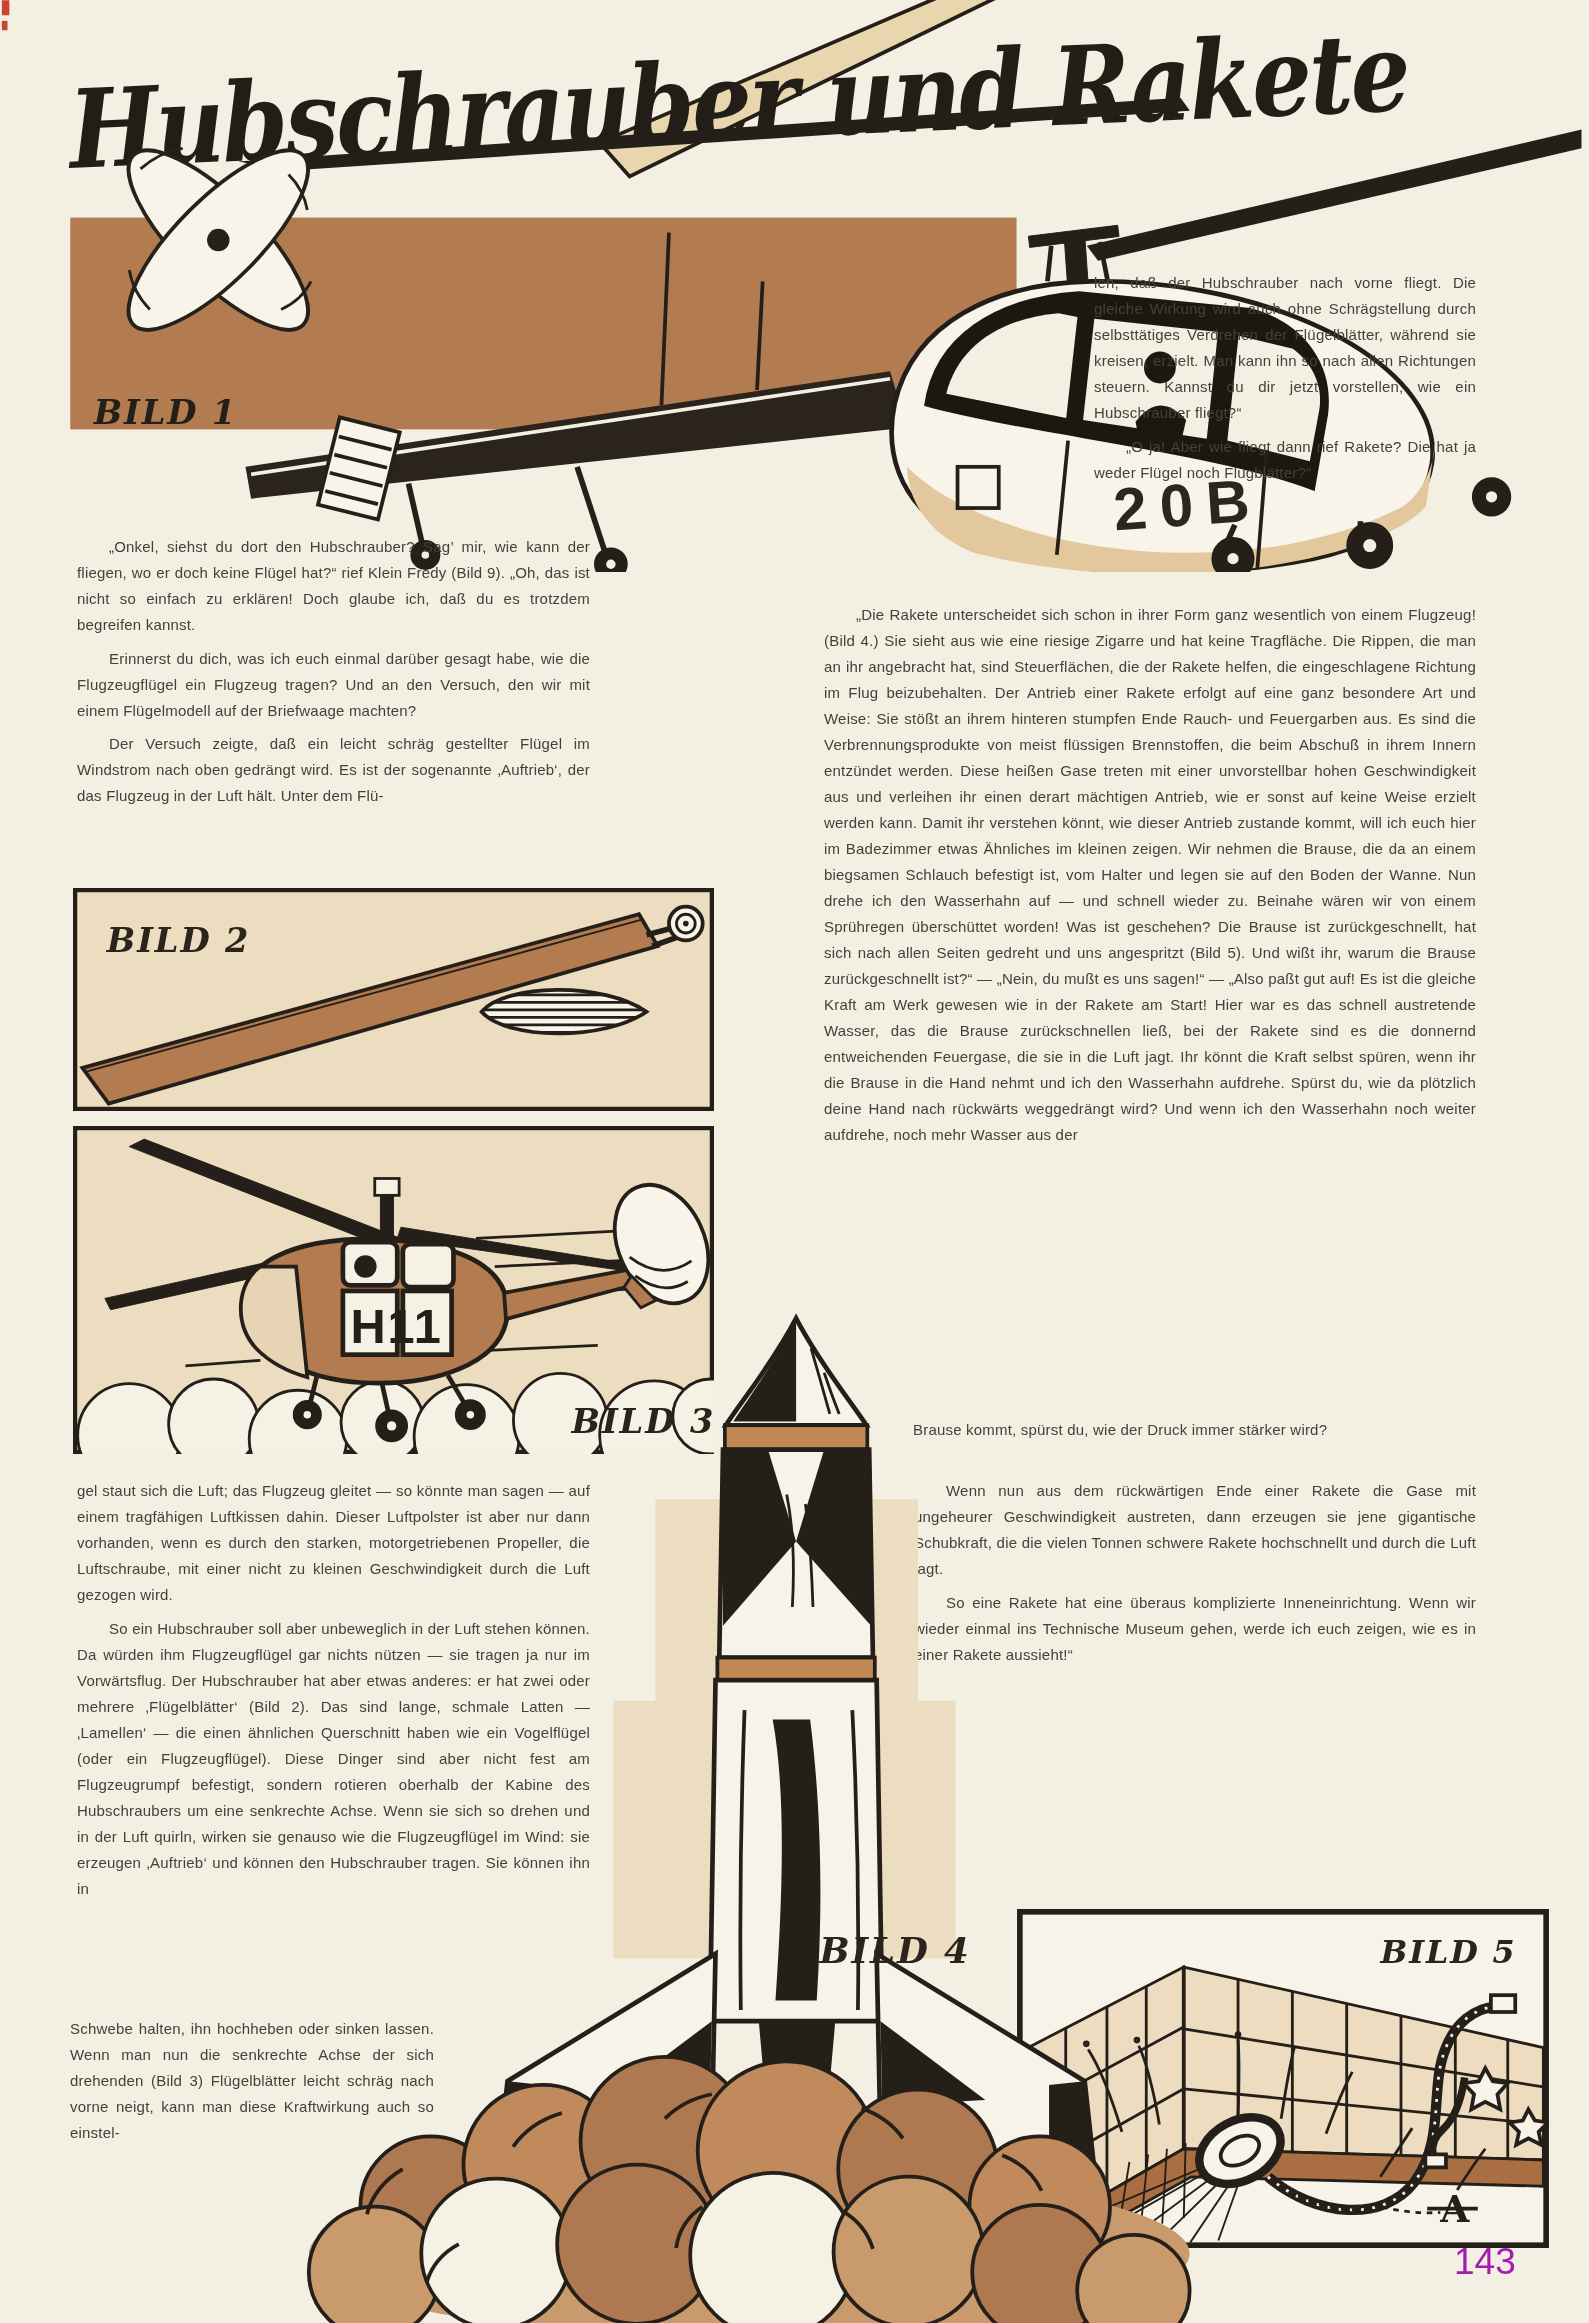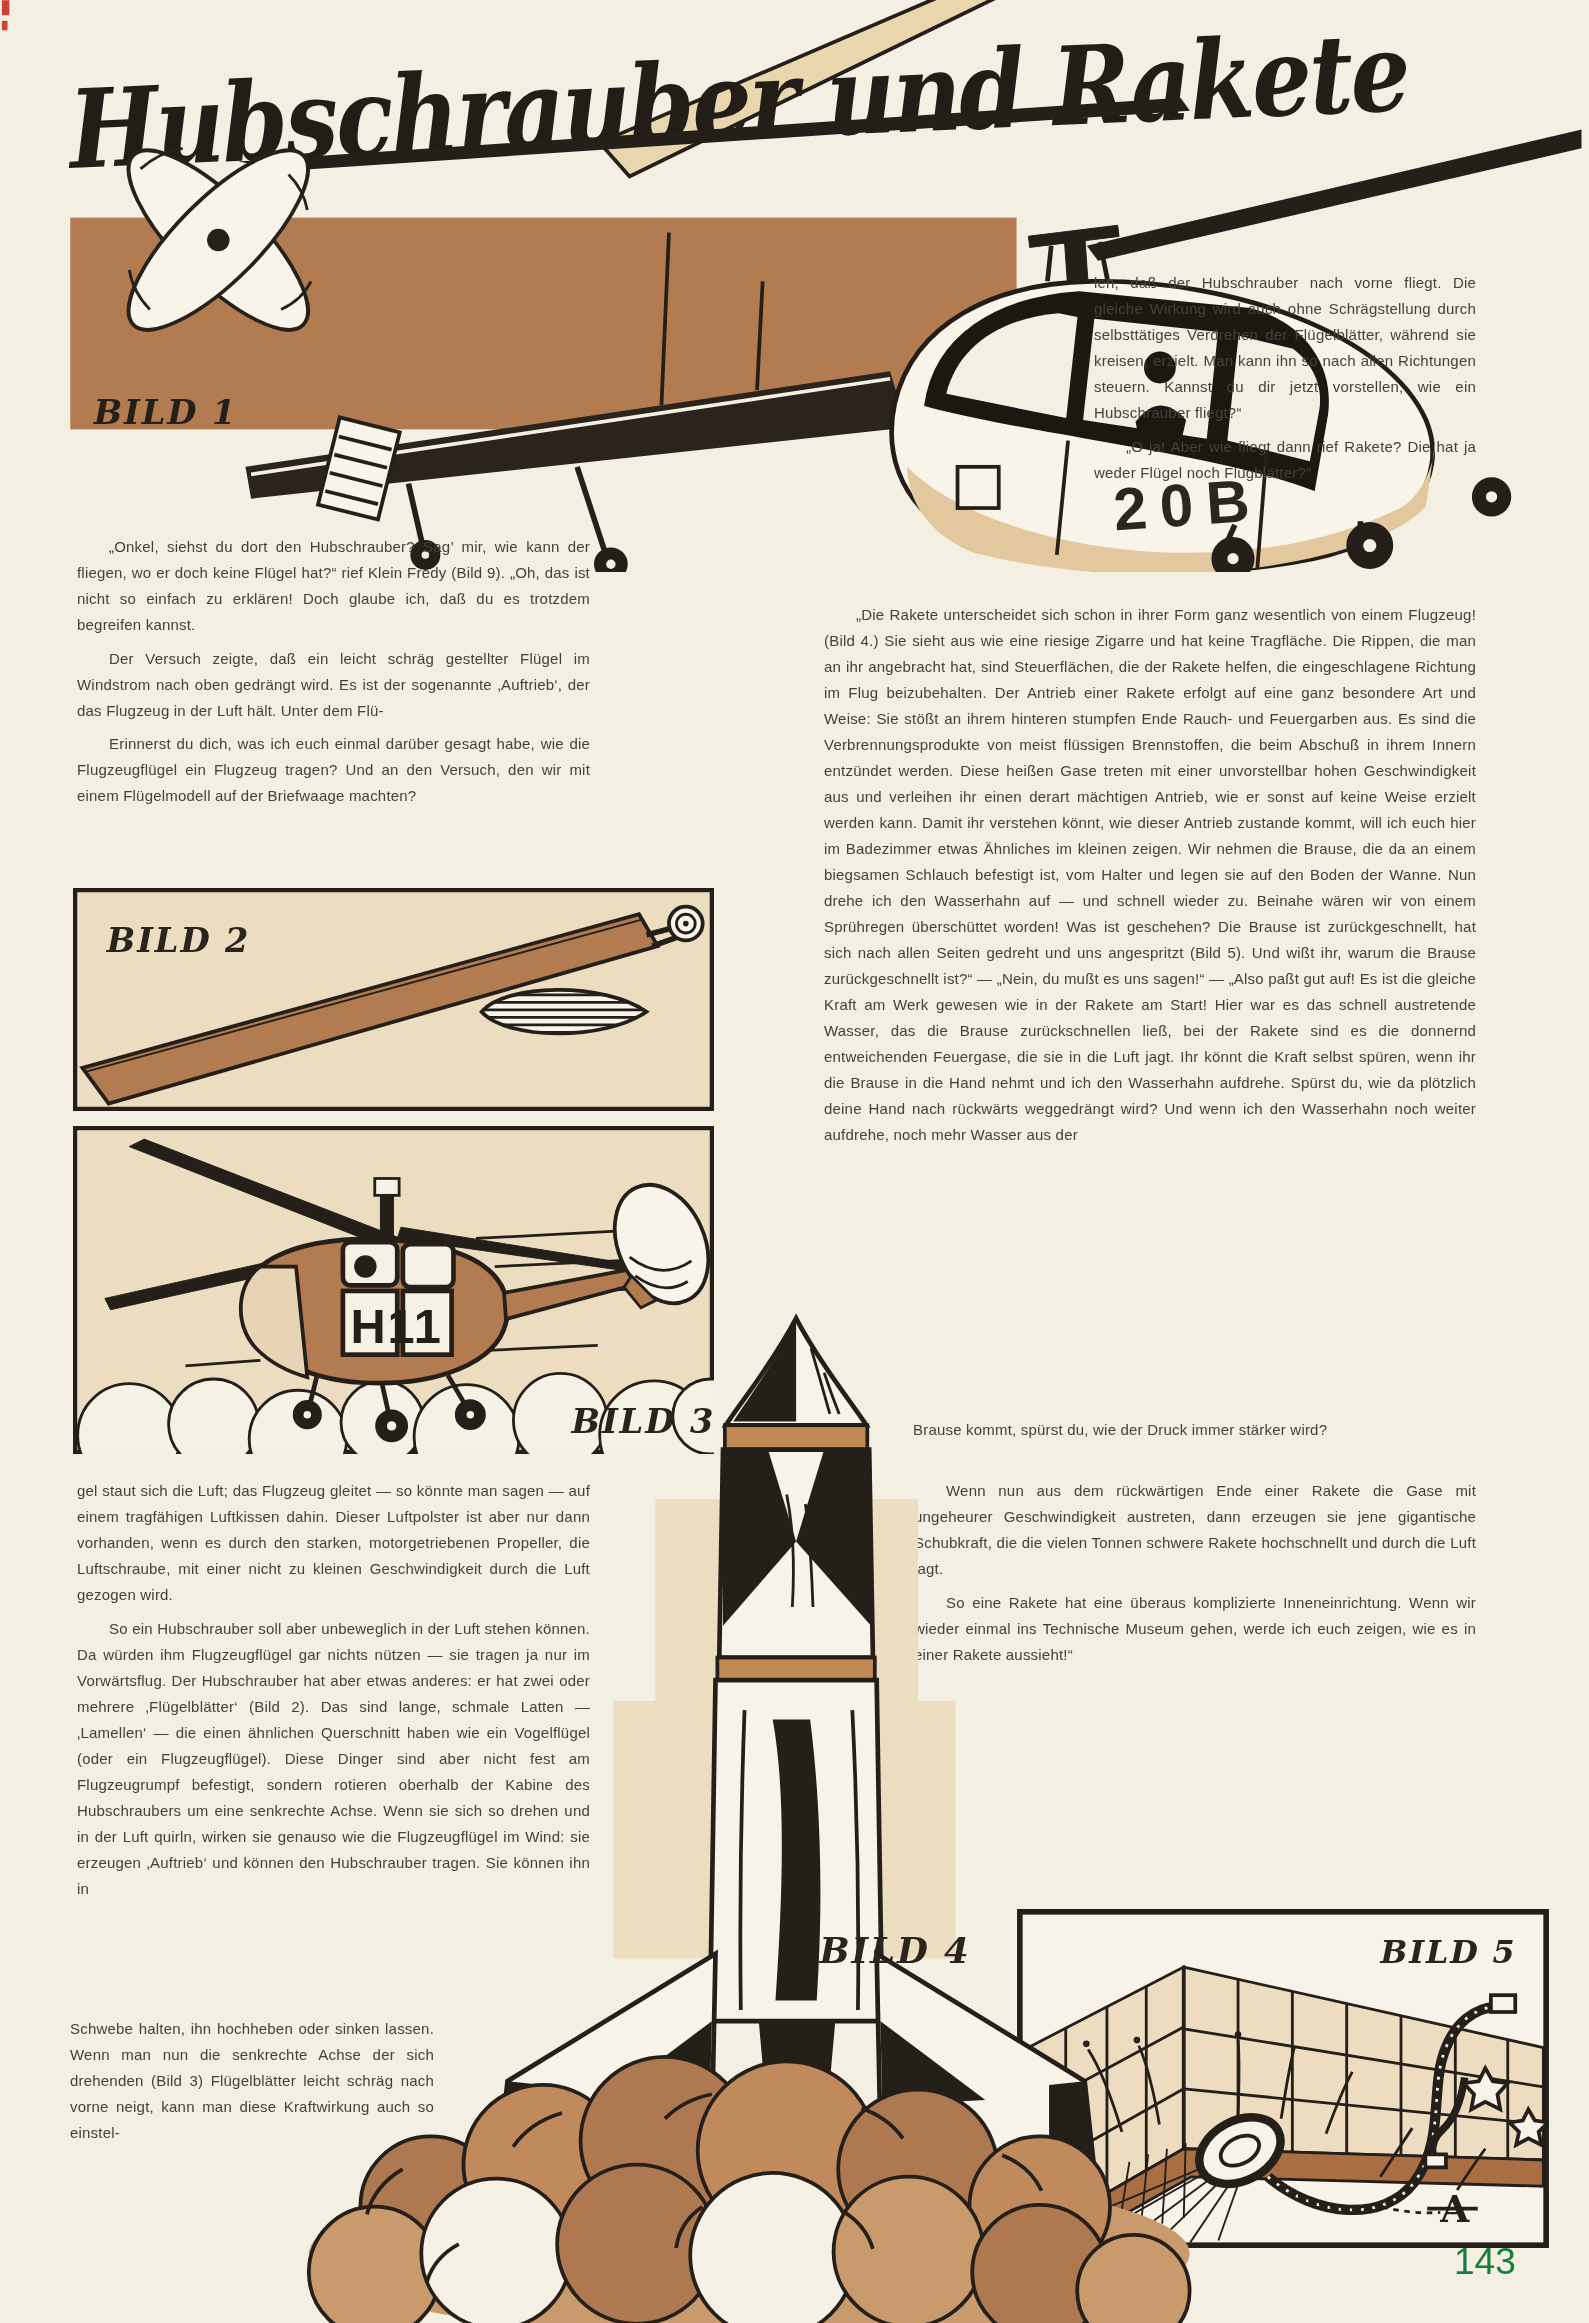--- a/index.html
+++ b/index.html
@@ -10,21 +10,21 @@
     color:#3e3b35;
   }
   .abs{position:absolute;}
   .txt{
     position:absolute; font-size:15px; line-height:26px;
     text-align:justify; color:#44413a; letter-spacing:0.2px;
   }
   .txt p{margin:0 0 7.5px 0;}
   .txt p.indent{text-indent:32px;}
   .pageno{
-    position:absolute; font-size:37px; color:#15803d;
+    position:absolute; font-size:37px; color:#a21caf;
     font-family:"Liberation Sans", sans-serif;
   }
   svg text{user-select:none;}
 </style>
 </head>
 <body>
 
 <div class="page">
 
   <svg class="abs" style="left:0;top:0" width="1589" height="572" viewBox="0 0 1696 610">
@@ -113,22 +113,22 @@
       <circle cx="1462" cy="582" r="7" fill="#f4efe3" stroke="none"></circle>
       <circle cx="1592" cy="530" r="18"></circle>
       <circle cx="1592" cy="530" r="6" fill="#f4efe3" stroke="none"></circle>
     </g>
 
     <text x="100" y="452" font-family="DejaVu Serif, serif" font-style="italic" font-weight="bold" font-size="36" fill="#241f19" letter-spacing="2">BILD 1</text>
   </svg>
 
   <div class="txt" style="left:77px; top:534px; width:513px;">
     <p class="indent">„Onkel, siehst du dort den Hubschrauber? Sag’ mir, wie kann der fliegen, wo er doch keine Flügel hat?“ rief Klein Fredy (Bild 9). „Oh, das ist nicht so einfach zu erklären! Doch glaube ich, daß du es trotzdem begreifen kannst.</p>
+    <p class="indent">Erinnerst du dich, was ich euch einmal darüber gesagt habe, wie die Flugzeugflügel ein Flugzeug tragen? Und an den Versuch, den wir mit einem Flügelmodell auf der Briefwaage machten?</p>
     <p class="indent">Der Versuch zeigte, daß ein leicht schräg gestellter Flügel im Windstrom nach oben gedrängt wird. Es ist der sogenannte ‚Auftrieb‘, der das Flugzeug in der Luft hält. Unter dem Flü-</p>
-    <p class="indent">Erinnerst du dich, was ich euch einmal darüber gesagt habe, wie die Flugzeugflügel ein Flugzeug tragen? Und an den Versuch, den wir mit einem Flügelmodell auf der Briefwaage machten?</p>
   </div>
 
   <svg class="abs" style="left:73px; top:888px" width="641" height="223" viewBox="0 0 684 238">
     <rect x="2" y="2" width="680" height="234" fill="#ecdcc0" stroke="#241f19" stroke-width="5"></rect>
 
     <polygon points="10,192 38,230 624,62 604,28" fill="#b27b50" stroke="#241f19" stroke-width="4"></polygon>
     <line x1="14" y1="196" x2="606" y2="34" stroke="#241f19" stroke-width="2"></line>
 
     <g>
       <line x1="612" y1="50" x2="650" y2="40" stroke="#241f19" stroke-width="6"></line>

